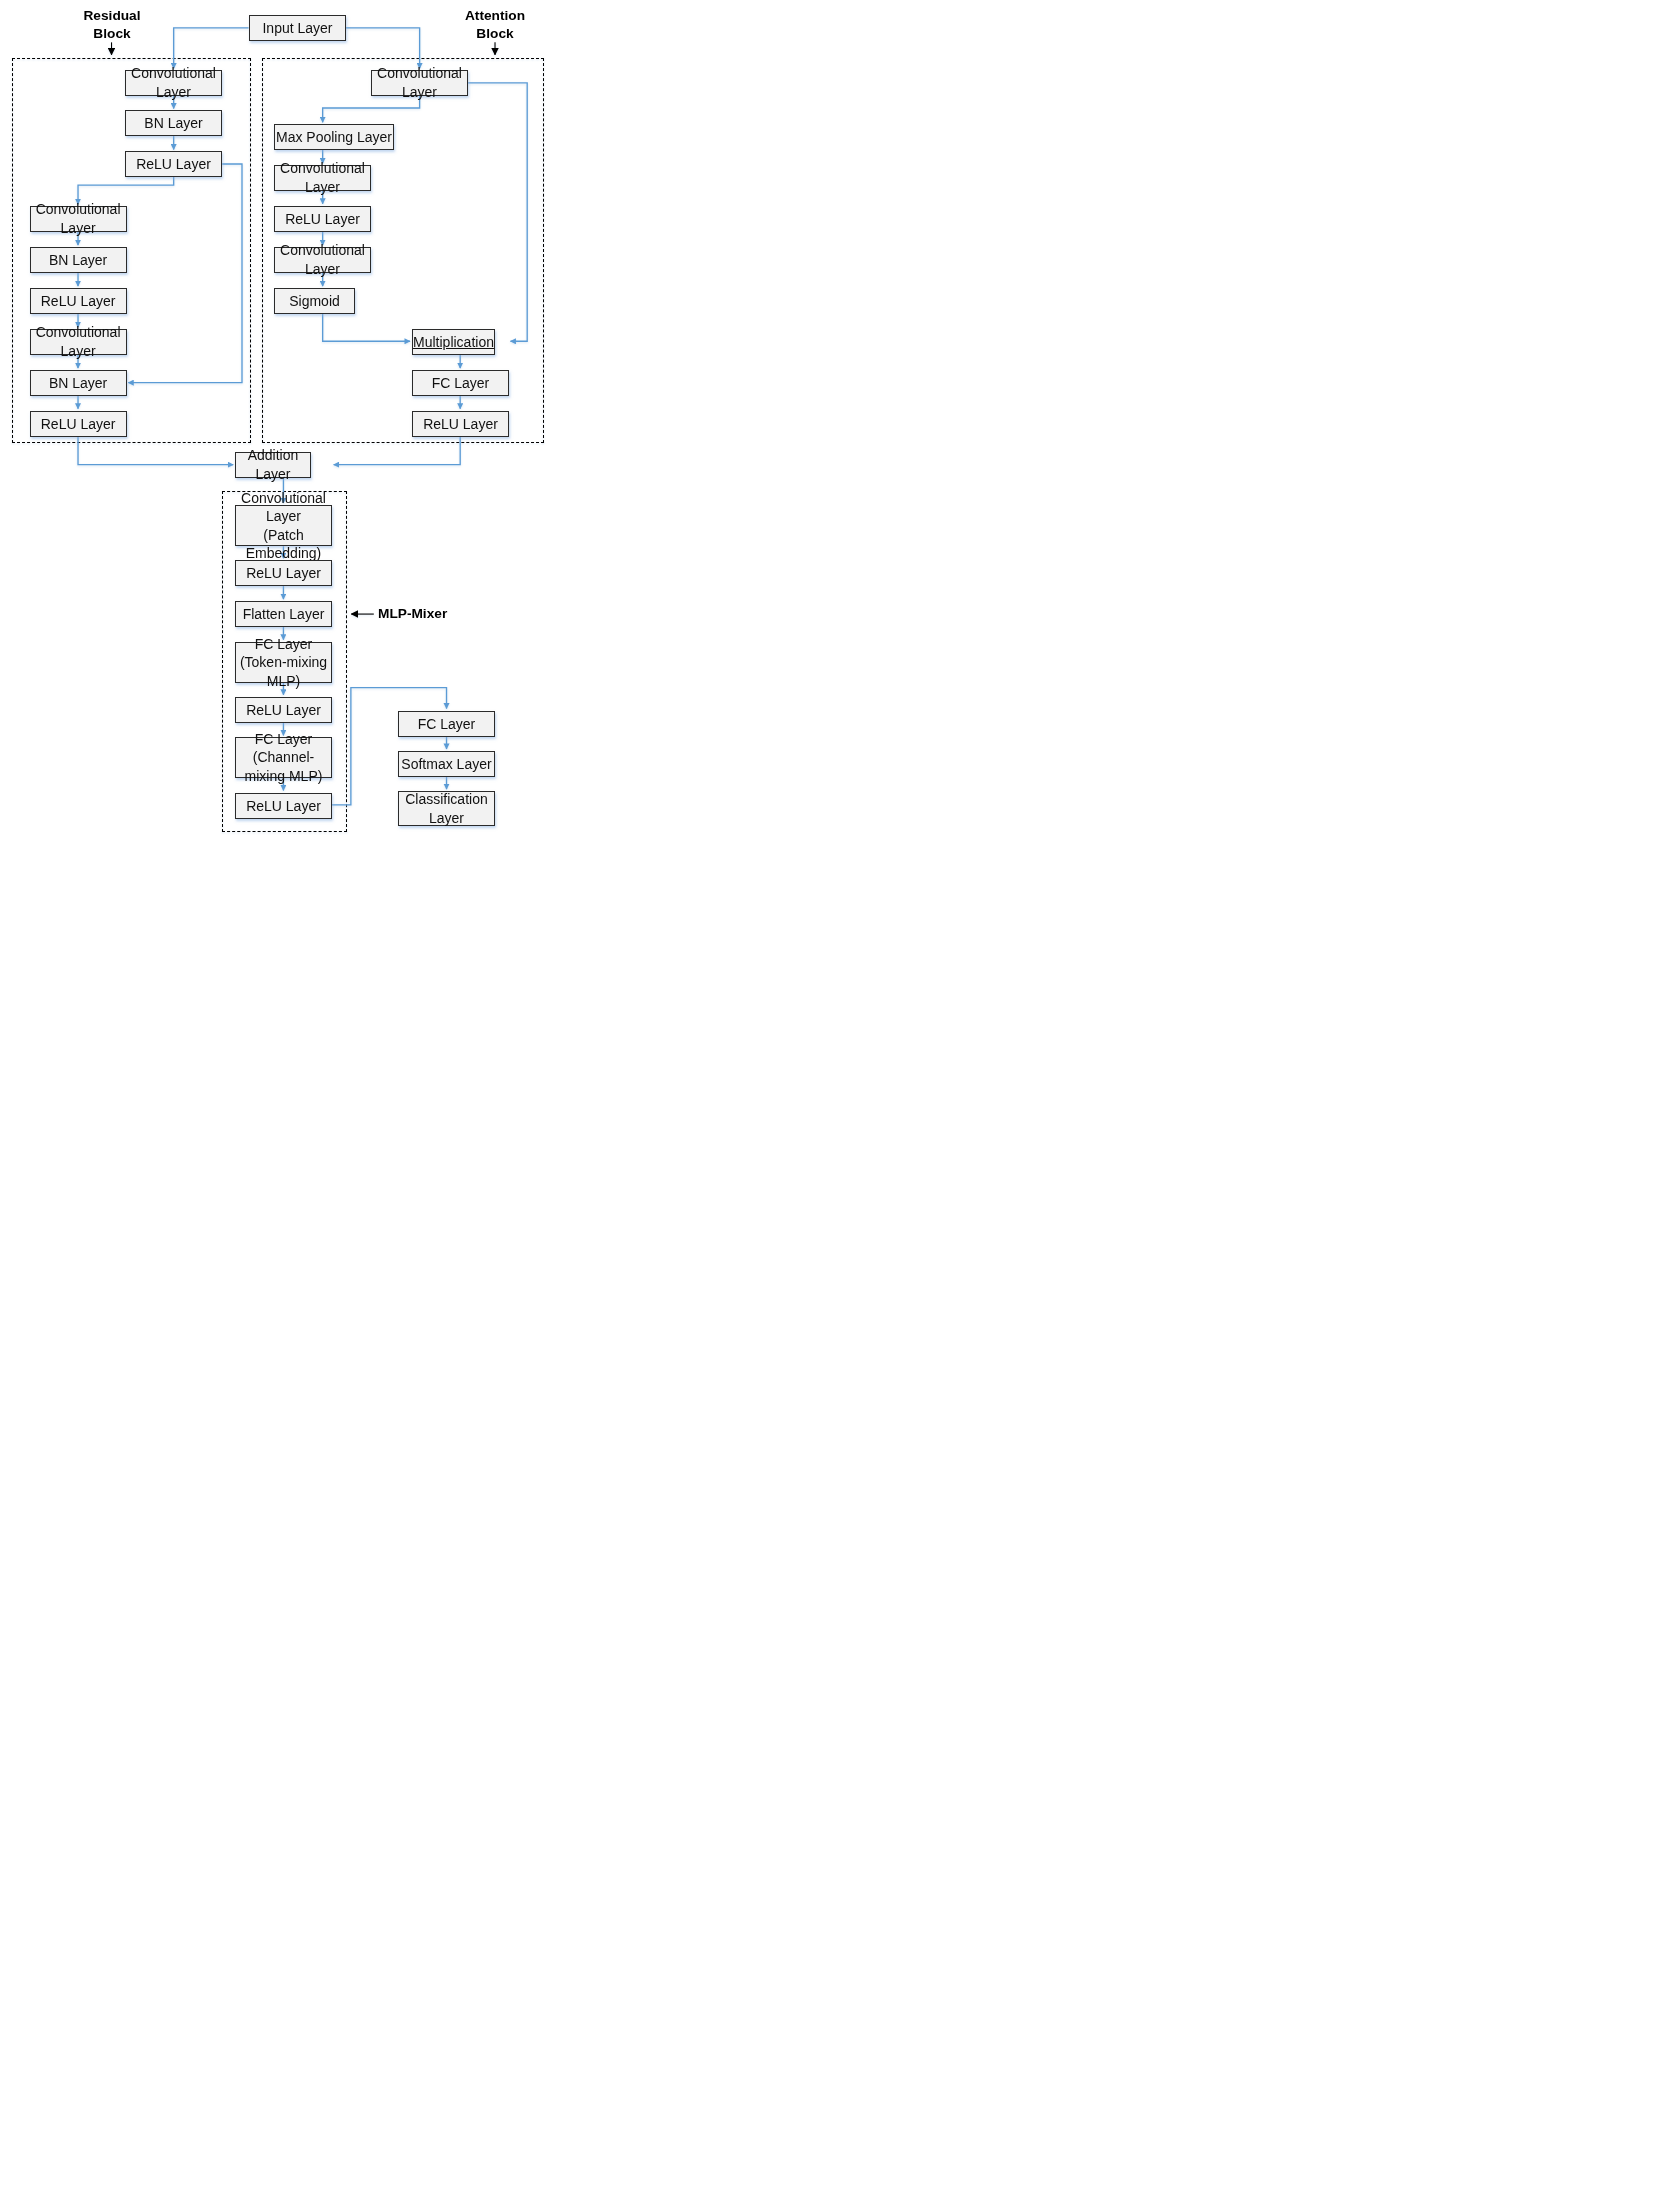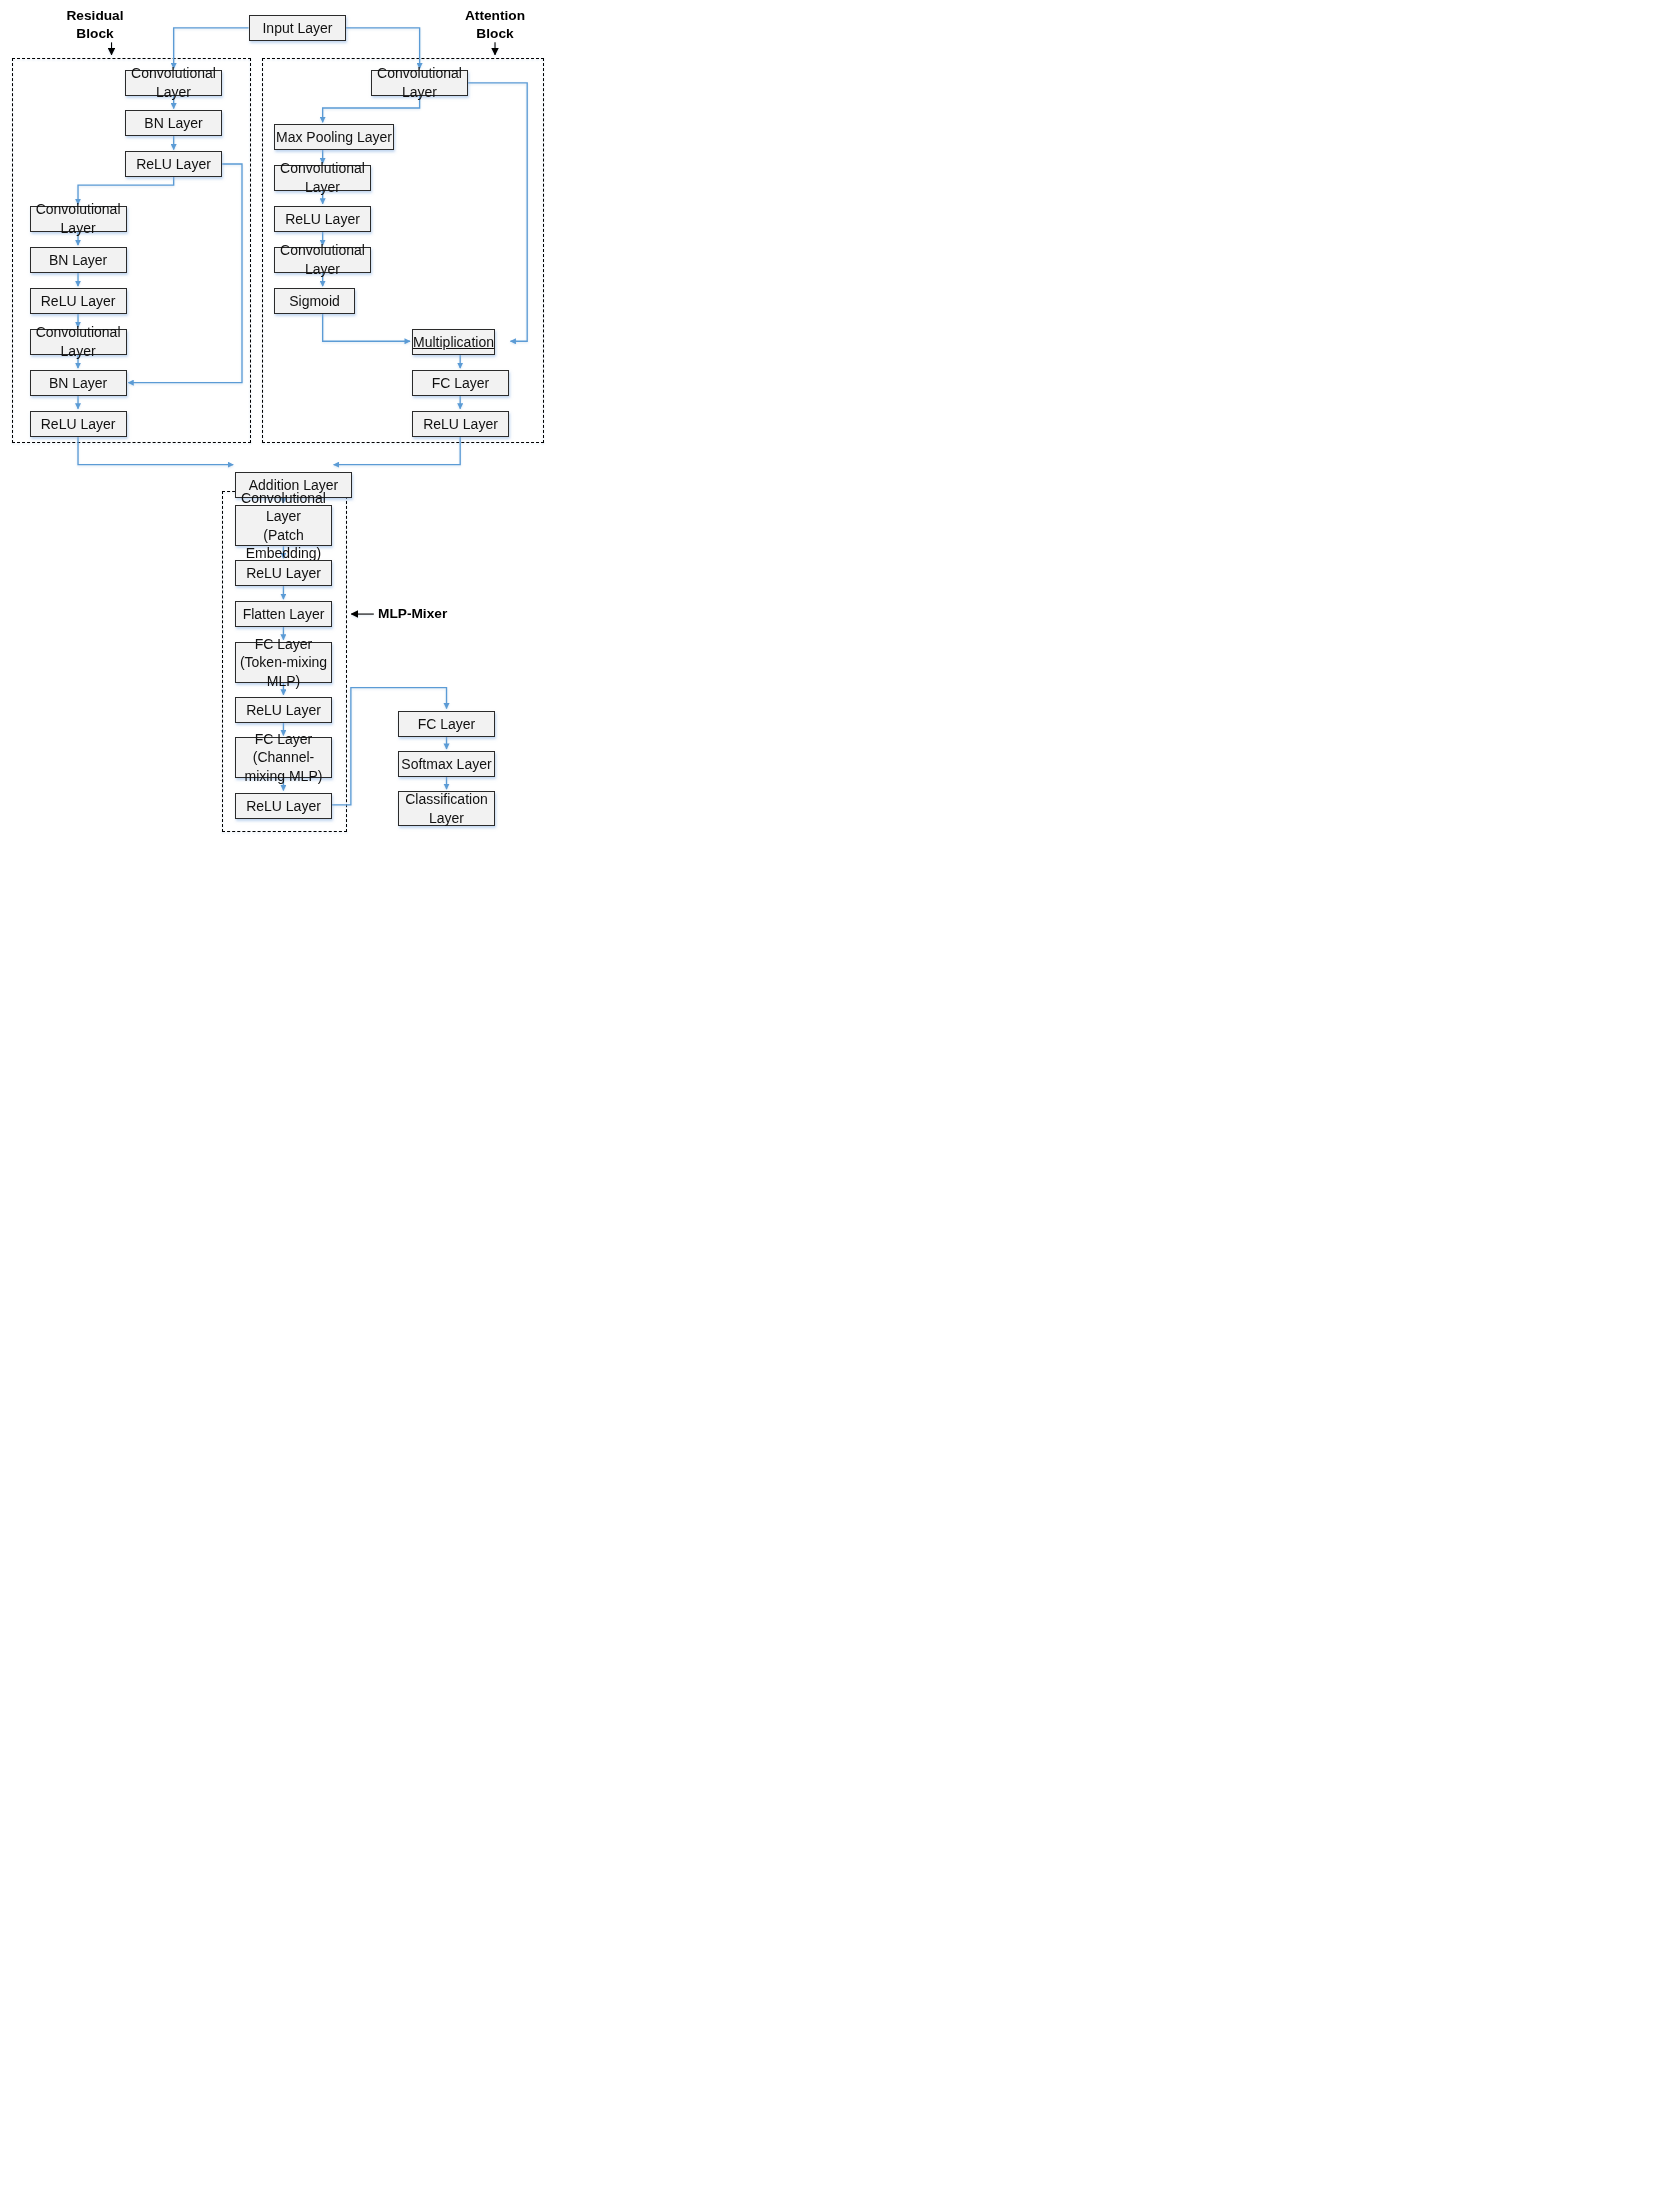--- a/index.html
+++ b/index.html
@@ -115,21 +115,21 @@
       <polyline points="1013,1761 1013,1790" marker-end="url(#arrow-blue)"></polyline>
     </g>
 
     <g stroke="#000000" stroke-width="2.5" fill="none">
       <polyline points="253,96 253,124" marker-end="url(#arrow-black)"></polyline>
       <polyline points="1123,96 1123,124" marker-end="url(#arrow-black)"></polyline>
       <polyline points="848,1393 797,1393" marker-end="url(#arrow-black)"></polyline>
     </g>
   </svg>
 
-  <div class="section-label" style="left:54px; top:7px; width:82px;">Residual
+  <div class="section-label" style="left:71px; top:7px; width:82px;">Residual
 Block</div>
   <div class="section-label" style="left:454px; top:7px; width:82px;">Attention
 Block</div>
   <div class="mlp-label" style="left:378px; top:606px;">MLP-Mixer</div>
 
   <div class="node" style="left:249px; top:15px; width:97px; height:25.6px;">Input Layer</div>
 
   <div class="node" style="left:125px; top:70px; width:97px; height:25.6px;">Convolutional Layer</div>
   <div class="node" style="left:125px; top:110px; width:97px; height:25.6px;">BN Layer</div>
   <div class="node" style="left:125px; top:151px; width:97px; height:25.6px;">ReLU Layer</div>
@@ -143,21 +143,21 @@
   <div class="node" style="left:371px; top:70px; width:97px; height:25.6px;">Convolutional Layer</div>
   <div class="node" style="left:274px; top:124px; width:120px; height:25.6px;">Max Pooling Layer</div>
   <div class="node" style="left:274px; top:165px; width:97px; height:25.6px;">Convolutional Layer</div>
   <div class="node" style="left:274px; top:206px; width:97px; height:25.6px;">ReLU Layer</div>
   <div class="node" style="left:274px; top:247px; width:97px; height:25.6px;">Convolutional Layer</div>
   <div class="node" style="left:274px; top:288px; width:81px; height:25.6px;">Sigmoid</div>
   <div class="node" style="left:412px; top:329px; width:83px; height:25.6px;text-decoration:underline;">Multiplication</div>
   <div class="node" style="left:412px; top:370px; width:97px; height:25.6px;">FC Layer</div>
   <div class="node" style="left:412px; top:411px; width:97px; height:25.6px;">ReLU Layer</div>
 
-  <div class="node" style="left:235px; top:472px; width:117px; height:25.6px;">Addition Layer</div>
+  <div class="node" style="left:235px; top:452px; width:76px; height:25.6px;">Addition Layer</div>
 
   <div class="node" style="left:235px; top:505px; width:97px; height:41px;">Convolutional Layer
 (Patch Embedding)</div>
   <div class="node" style="left:235px; top:560px; width:97px; height:25.6px;">ReLU Layer</div>
   <div class="node" style="left:235px; top:601px; width:97px; height:25.6px;">Flatten Layer</div>
   <div class="node" style="left:235px; top:642px; width:97px; height:41px;">FC Layer
 (Token-mixing MLP)</div>
   <div class="node" style="left:235px; top:697px; width:97px; height:25.6px;">ReLU Layer</div>
   <div class="node" style="left:235px; top:737px; width:97px; height:41px;">FC Layer
 (Channel-mixing MLP)</div>

